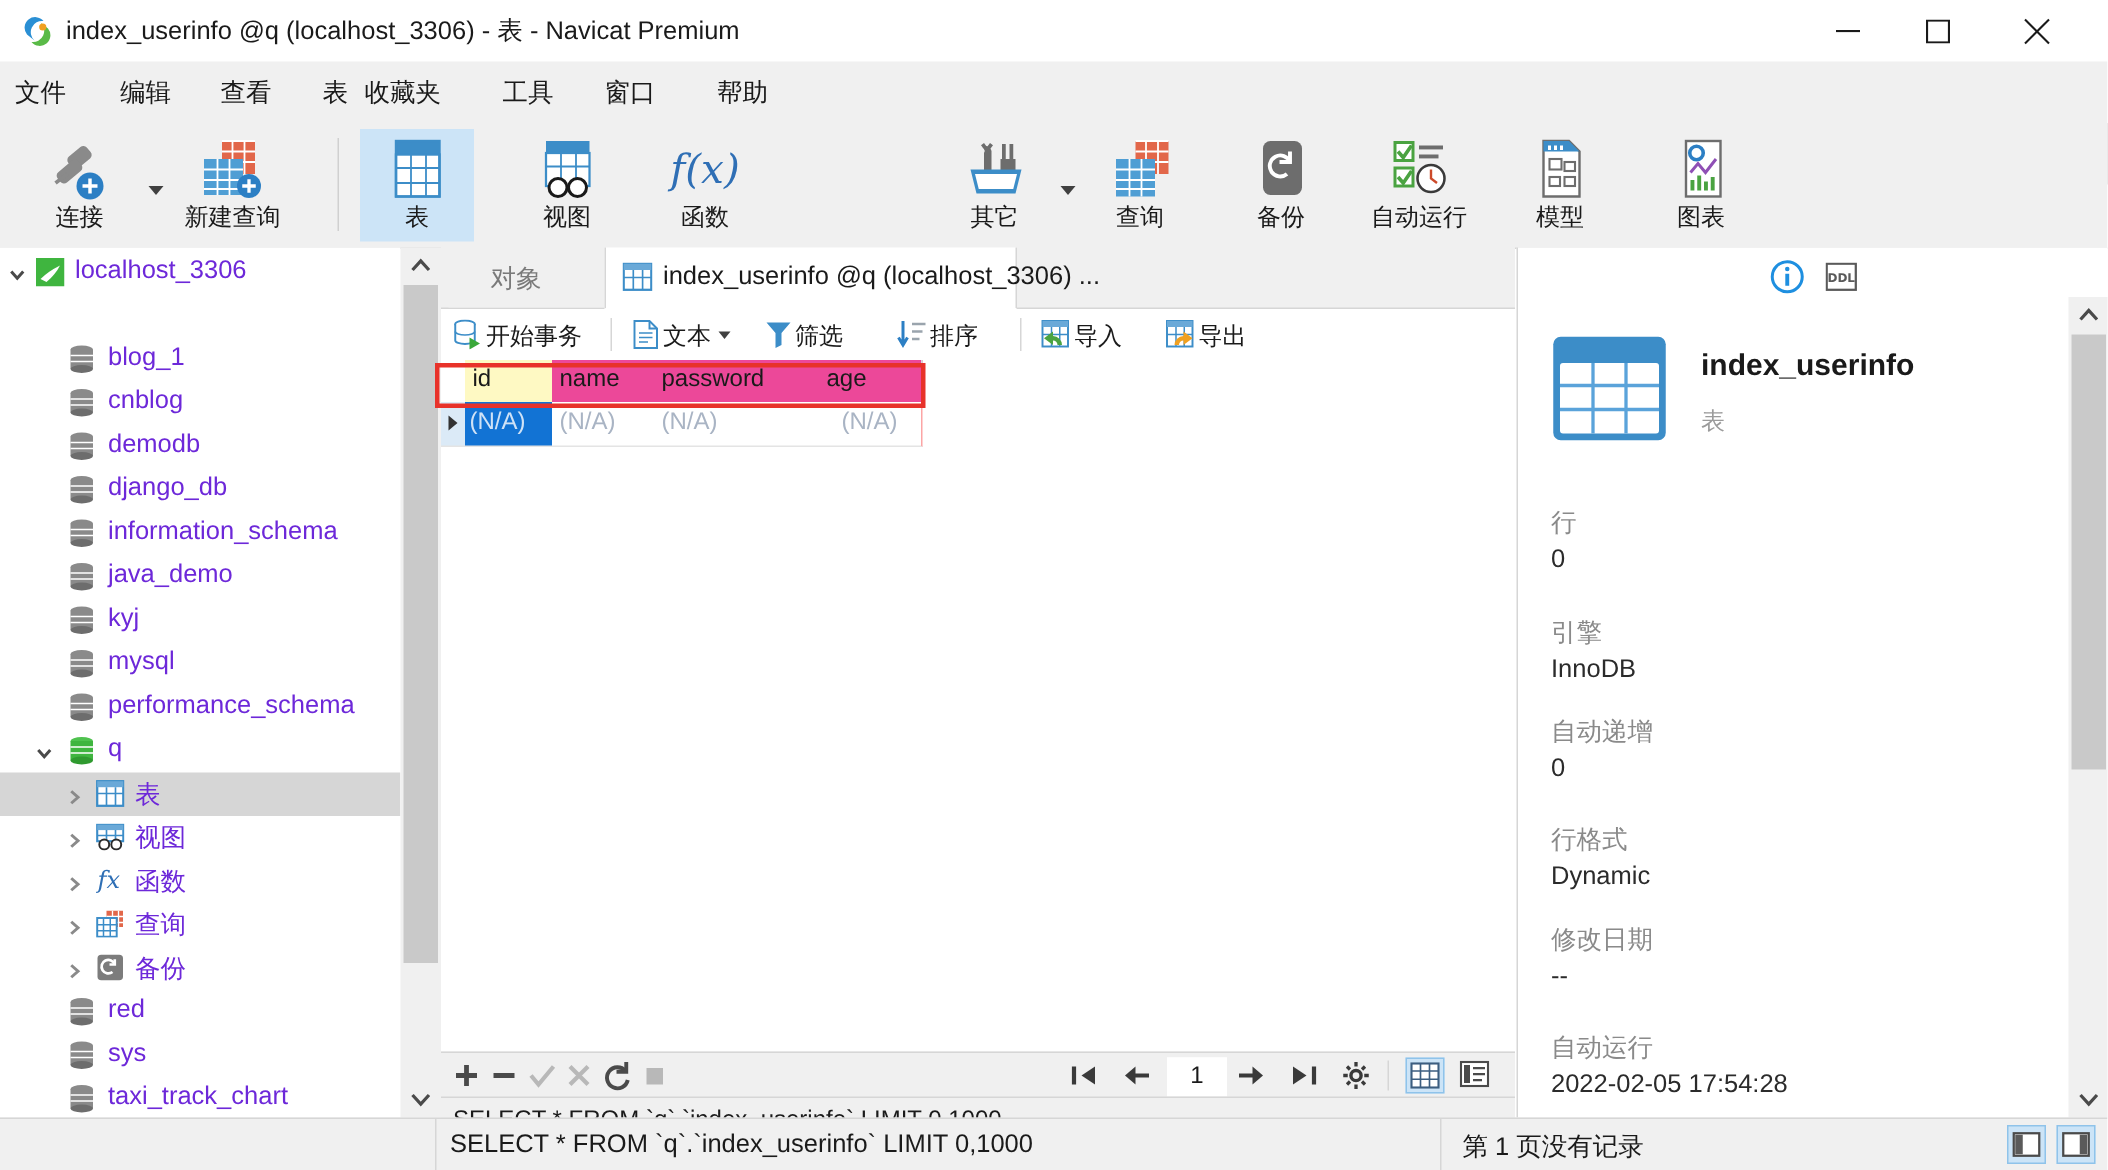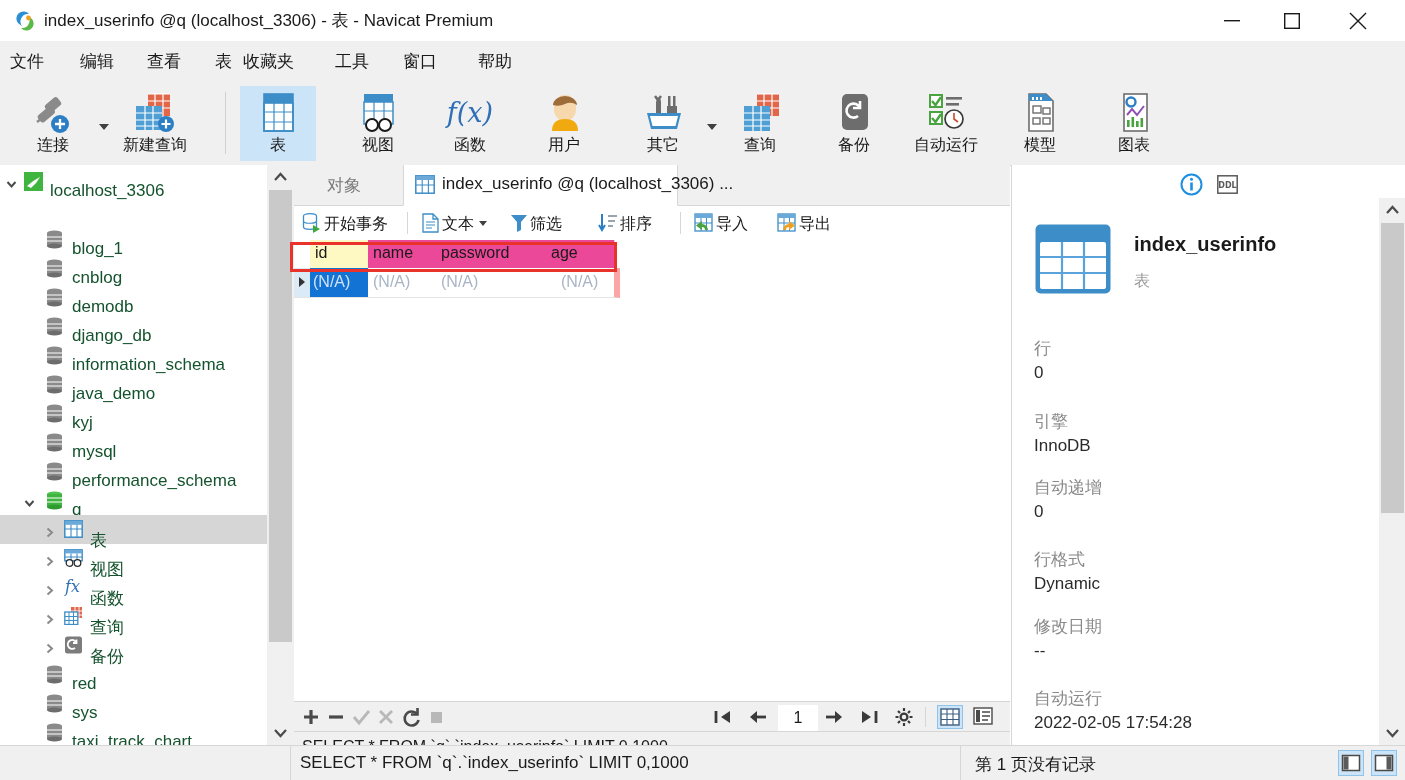--- a/index.html
+++ b/index.html
@@ -34,21 +34,21 @@
   .tbitem.active{background:#cce4f7;}
   .tbitem .gfx{position:absolute;left:0;right:0;top:6px;height:42px;}
   .tbitem .lbl{position:absolute;left:0;right:0;bottom:5px;font-size:16px;color:#1a1a1a;white-space:nowrap;}
   .tbsep{position:absolute;top:10px;width:1px;height:62px;background:#d0d0d0;}
   .caret{position:absolute;top:42px;width:0;height:0;border-left:5px solid transparent;border-right:5px solid transparent;border-top:6px solid #404040;}
 
   
   .sidebar{position:absolute;left:0;top:165px;width:267px;height:580px;background:#ffffff;overflow:hidden;}
   .tree-row{position:absolute;left:0;width:267px;height:29px;cursor:default;}
   .tree-row.sel{background:#d6d6d6;}
-  .tree-row .t-label{position:absolute;top:3px;font-size:17px;color:#14532d;white-space:nowrap;margin-top:11px;}
+  .tree-row .t-label{position:absolute;top:3px;font-size:17px;color:#6d28d9;white-space:nowrap;}
   .tree-row .t-ico{position:absolute;top:5px;}
   .chev{position:absolute;top:9px;width:11px;height:11px;}
   .db-ico{width:17px;height:19px;}
 
   .sbscroll{position:absolute;left:267px;top:165px;width:27px;height:580px;background:#f0f0f0;}
   .sbscroll .arw{position:absolute;left:0;width:27px;height:25px;}
   .sbscroll .thumb{position:absolute;left:2px;width:23px;background:#c9c9c9;}
 
   
   .center{position:absolute;left:294px;top:165px;width:716px;height:580px;background:#ffffff;}
@@ -64,21 +64,21 @@
   .gt{position:absolute;top:0;height:34px;cursor:default;}
   .gt .gtl{position:absolute;top:8px;font-size:16px;color:#1a1a1a;white-space:nowrap;}
   .gtsep{position:absolute;top:6px;width:1px;height:22px;background:#d6d6d6;}
 
   .datagrid{position:absolute;left:0;top:75px;width:716px;height:460px;background:#ffffff;}
   .hdr-row{position:absolute;left:0;top:0;height:28px;}
   .hcell{position:absolute;top:0;height:28px;border-right:1px solid #d8d8d8;border-bottom:1px solid #cfcfcf;background:#ec4899;}
   .hcell.hsel{background:#fef9c3;}
   .hcell span{position:absolute;left:5px;top:4px;font-size:16px;color:#1a1a1a;white-space:nowrap;}
   .row0{position:absolute;left:0;top:28px;height:29px;}
-  .dcell{position:absolute;top:0;height:29px;border-right:6px solid #fca5a5;border-bottom:1px solid #e4e4e4;background:#ffffff;}
+  .dcell{position:absolute;top:0;height:29px;border-right:1px solid #fca5a5;border-bottom:1px solid #e4e4e4;background:#ffffff;}
   .dcell span{position:absolute;top:5px;font-size:16px;color:#a9b4c4;white-space:nowrap;}
   .dcell.selcell{background:#1273d4;}
   .dcell.selcell span{color:#cfe2f6;}
   .rowhdr{position:absolute;left:0;top:0;width:16px;height:29px;background:#dbeaf7;border-right:1px solid #d8d8d8;border-bottom:1px solid #e4e4e4;}
   .rowhdr .arrowmark{position:absolute;left:5px;top:9px;width:0;height:0;border-top:5px solid transparent;border-bottom:5px solid transparent;border-left:6px solid #333;}
   .hdr-corner{position:absolute;left:0;top:0;width:16px;height:28px;background:#ffffff;border-right:1px solid #d8d8d8;border-bottom:1px solid #cfcfcf;}
 
   .redbox{position:absolute;left:290px;top:242px;width:327px;height:30px;border:3px solid #e8322a;box-sizing:border-box;pointer-events:none;}
 
   .gridfooter{position:absolute;left:0;top:536px;width:716px;height:30px;background:#f0f0f0;border-top:1px solid #d6d6d6;}
@@ -226,32 +226,20 @@
 
     <div class="tbitem" style="left:432px">
       <div class="gfx">
         <svg width="76" height="42" viewBox="0 0 76 42">
           <text x="38" y="30" text-anchor="middle" font-family="DejaVu Serif, serif" font-style="italic" font-size="27" fill="#2f6fb5">f(x)</text>
         </svg>
       </div>
       <div class="lbl">函数</div>
     </div>
 
-    <div class="tbitem" style="left:526px">
-      <div class="gfx">
-        <svg width="76" height="42" viewBox="0 0 76 42">
-          <g transform="translate(24,2)">
-            <path d="M4 12 a11 11 0 0 1 22 0 v4 a11 11 0 0 1 -22 0 z" fill="#f7d8ad"></path>
-            <path d="M3 11 a12 9 0 0 1 24 0 q-6 -4 -12 -1 q-6 3 -12 1 z" fill="#9e6b3a"></path>
-            <path d="M2 37 q0 -12 13 -12 q13 0 13 12 z" fill="#f0a90e"></path>
-          </g>
-        </svg>
-      </div>
-      <div class="lbl">用户</div>
-    </div>
 
     <div class="tbitem" style="left:625px">
       <div class="gfx">
         <svg width="76" height="42" viewBox="0 0 76 42">
           <g transform="translate(22,2)">
             <path d="M8 4 a4 4 0 0 1 6 4 v12 h-5 V8 a3 3 0 0 0 -1 -4z" fill="#6d6d6d"></path>
             <path d="M8 2 l3 4 l3 -4" stroke="#6d6d6d" stroke-width="2.5" fill="none"></path>
             <rect x="21" y="2" width="2.5" height="18" fill="#6d6d6d"></rect>
             <rect x="26" y="2" width="2.5" height="18" fill="#6d6d6d"></rect>
             <rect x="20" y="12" width="10" height="8" fill="#6d6d6d"></rect>

